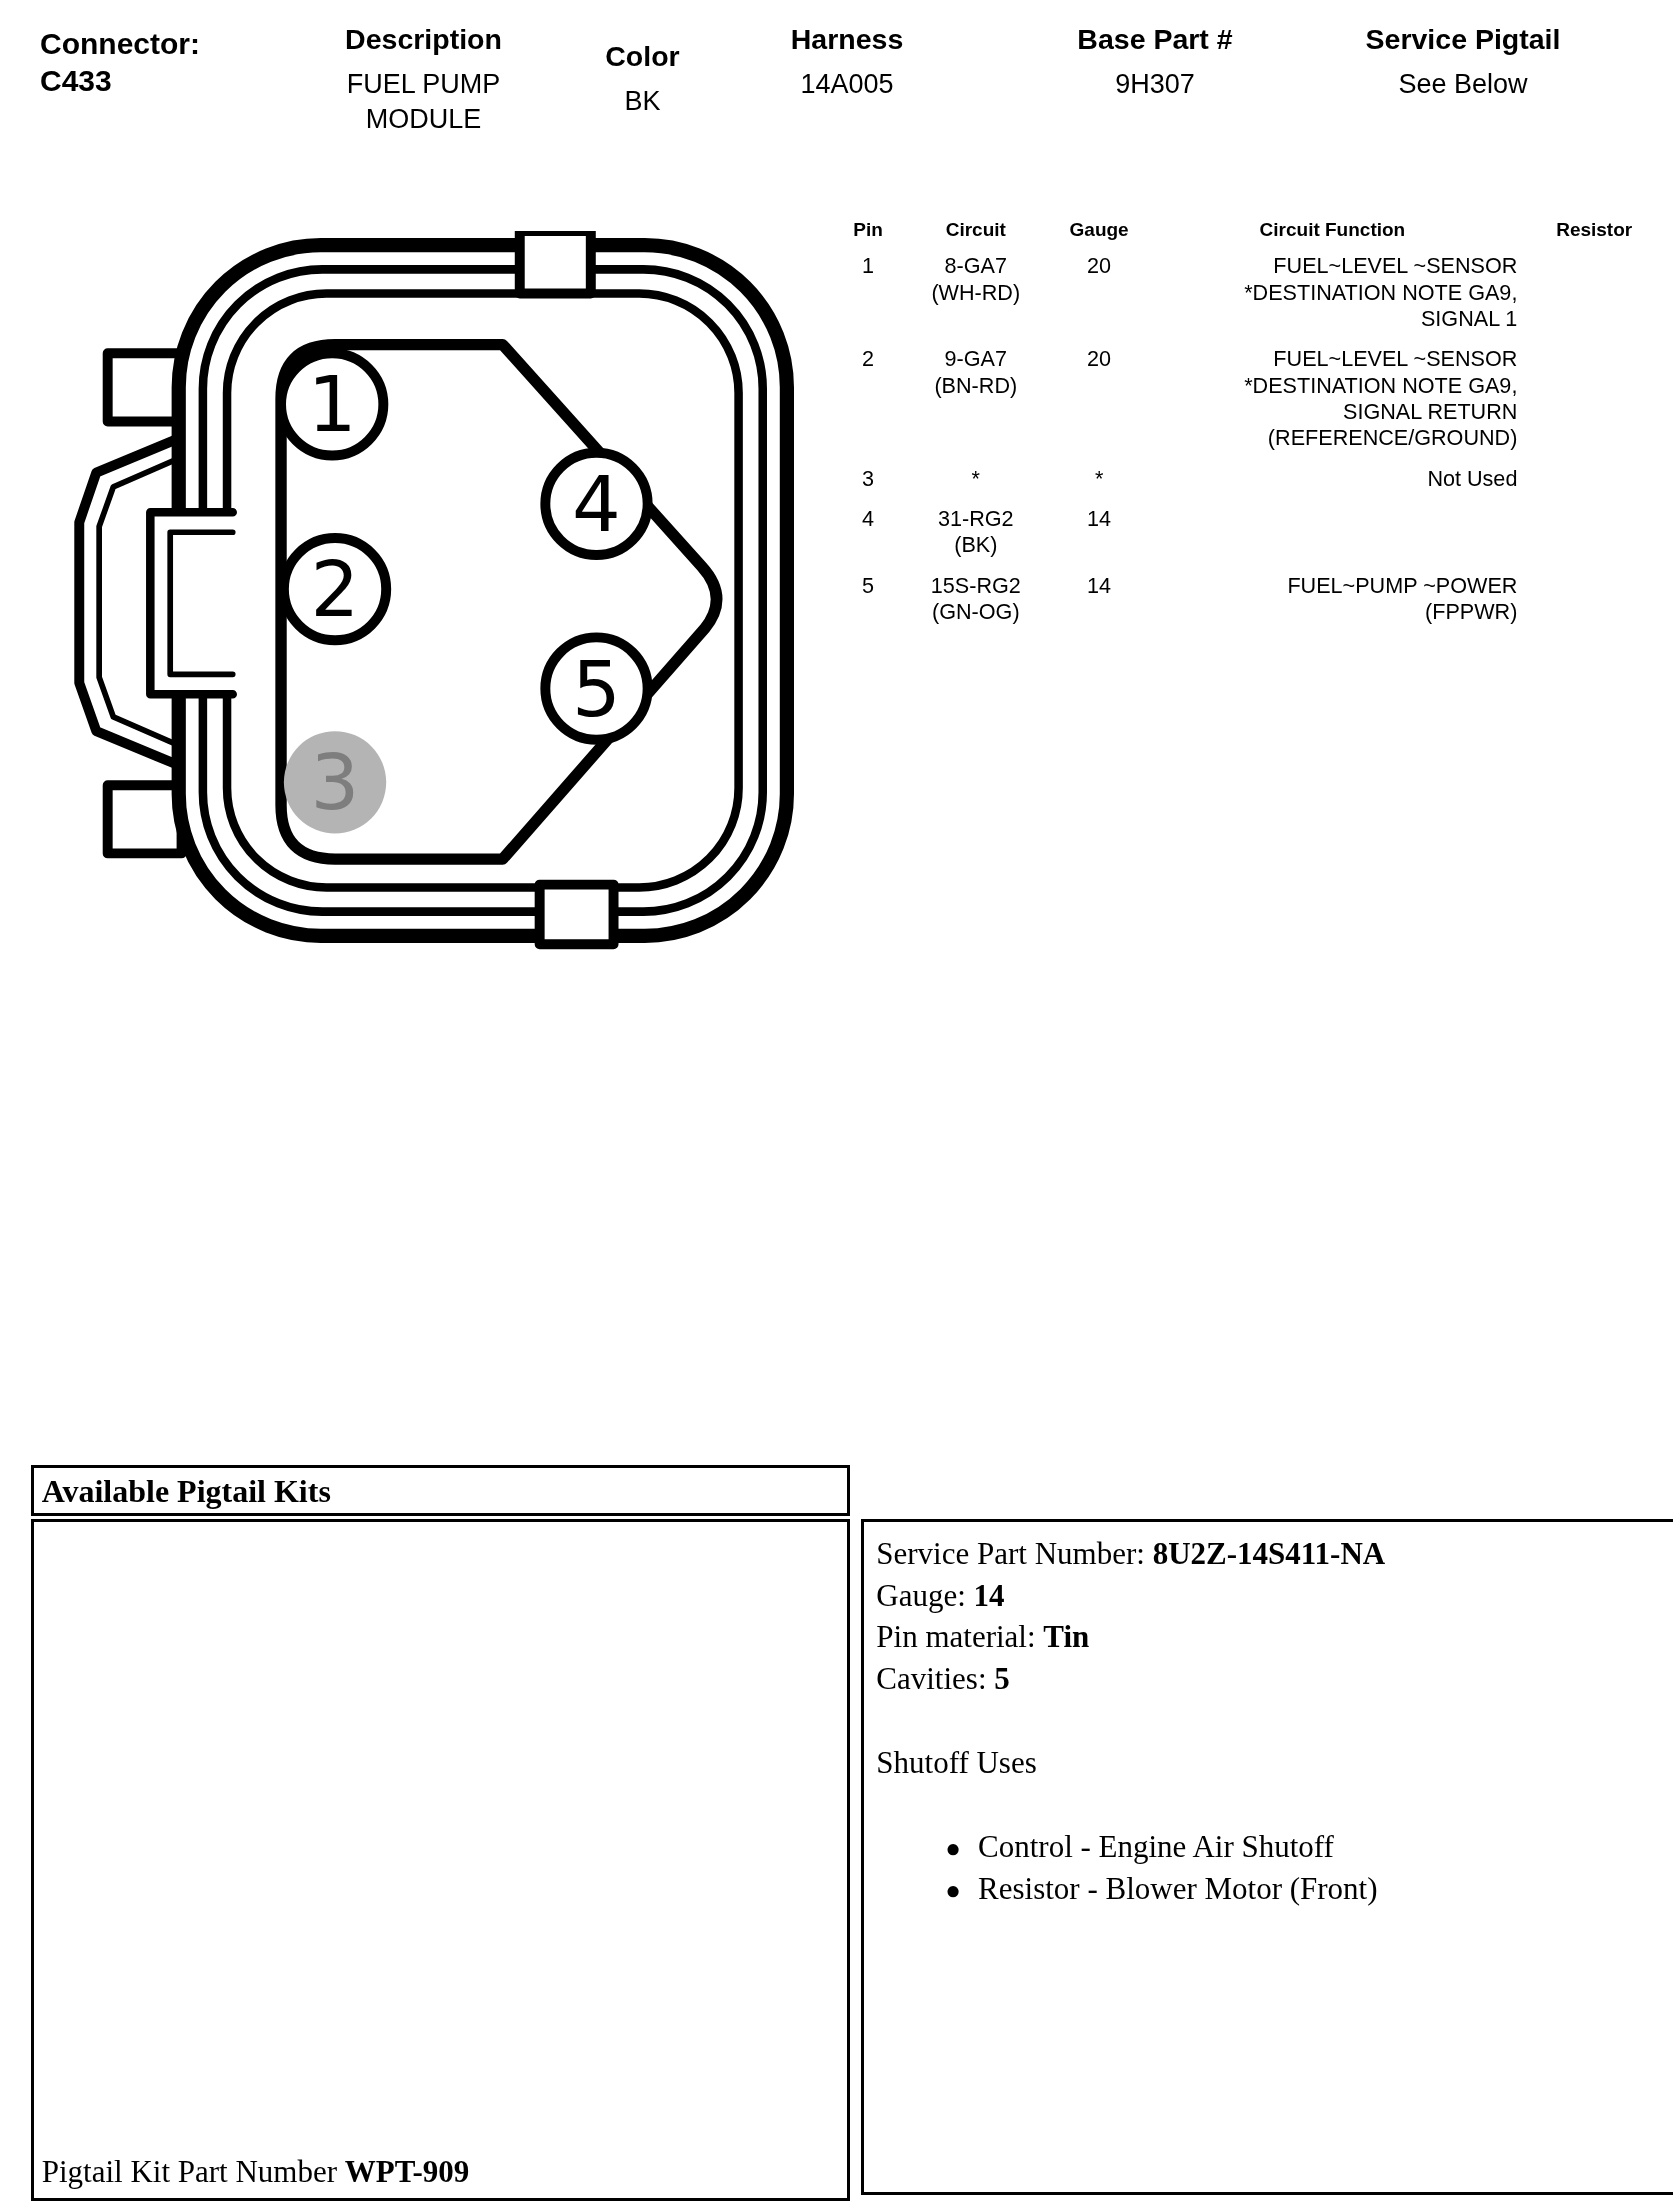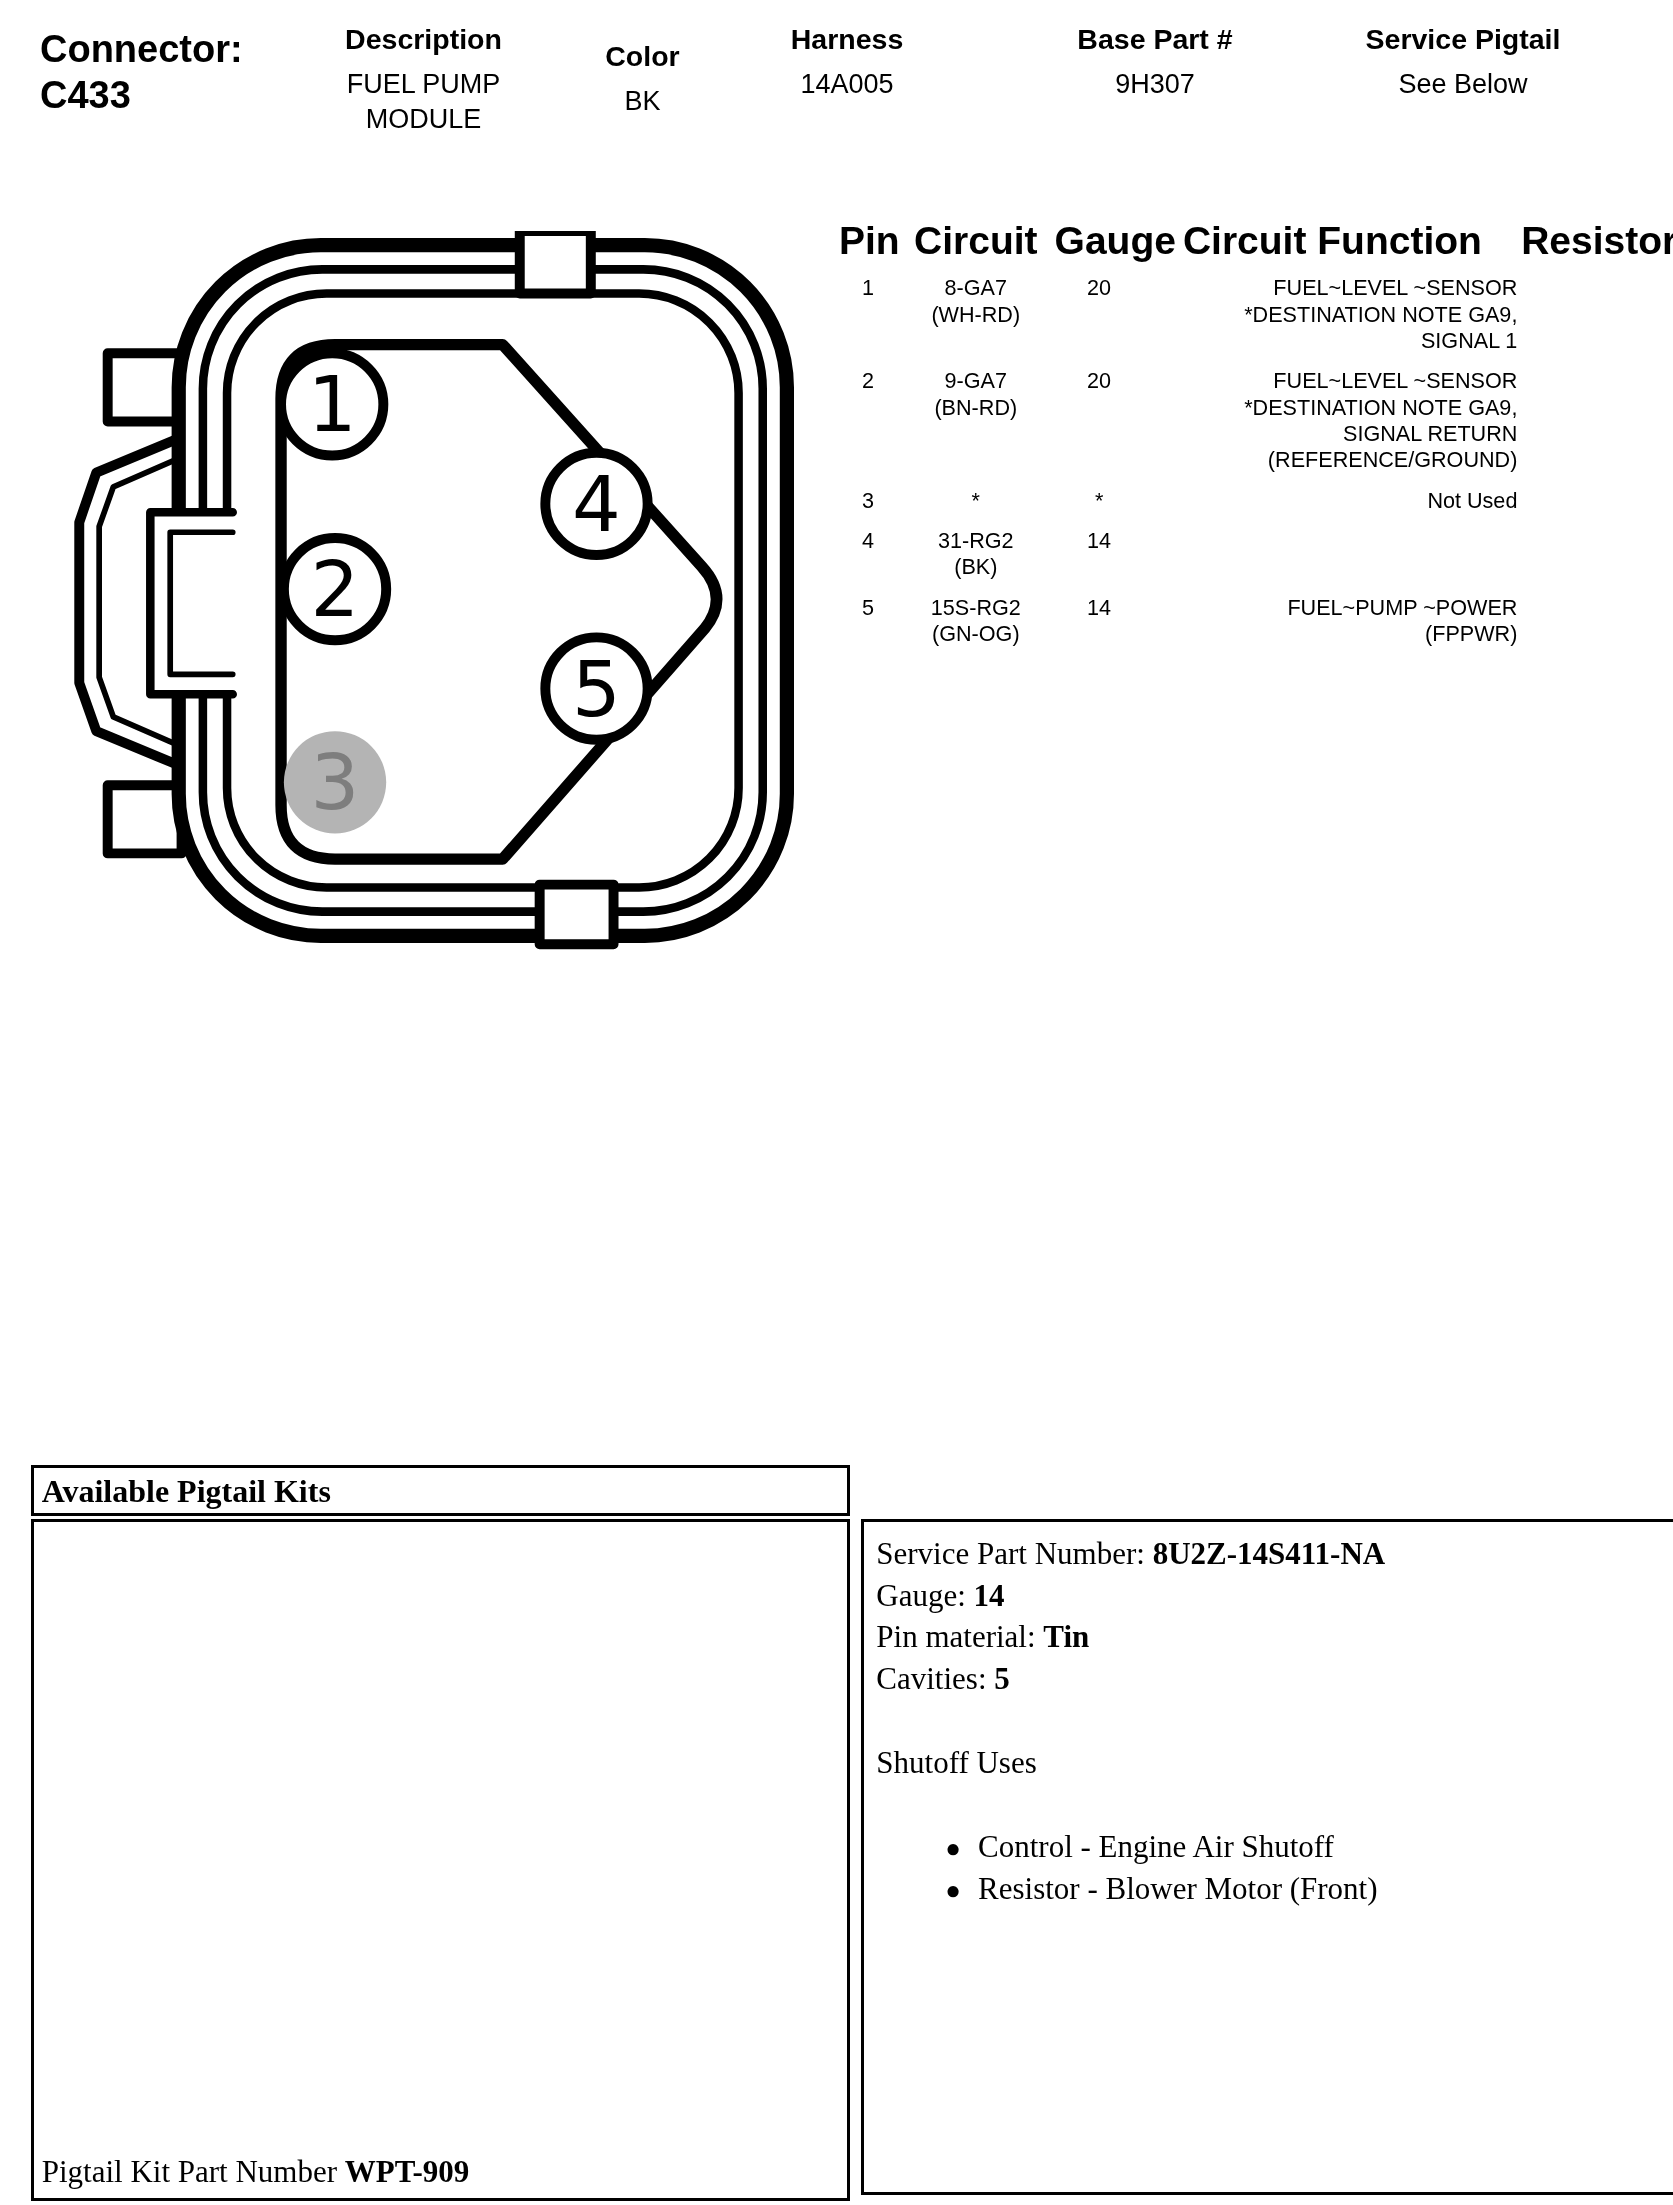--- a/index.html
+++ b/index.html
@@ -9,42 +9,42 @@
     height: 2205px;
     background: #ffffff;
     font-family: "Liberation Sans", sans-serif;
     color: #000;
     overflow: hidden;
   }
 
   
   .connector-title {
     position: absolute; left: 40px; top: 26px;
-    font-size: 38px; font-weight: bold; line-height: 1.22;
+    font-size: 30px; font-weight: bold; line-height: 1.22;
   }
   .hfield { position: absolute; top: 23px; text-align: center; }
   .hfield .flabel { font-size: 28.5px; font-weight: bold; margin-bottom: 10.8px; }
   .hfield .fvalue { font-size: 27px; white-space: pre-line; line-height: 1.3; }
   .hf-desc   { left: 304px;  width: 239px; }
   .hf-color  { left: 581px;  width: 123px; top: 40px; }
   .hf-harn   { left: 770px; width: 154px; }
   .hf-base   { left: 1059px; width: 192px; }
   .hf-serv   { left: 1355px; width: 216px; }
 
   
   .diagram-wrap { position: absolute; left: 65px; top: 231px; }
 
   
   .pin-table { position: absolute; left: 839px; top: 219px; width: 816px; }
   .pin-hrow, .pin-row {
     display: grid;
     grid-template-columns: 58px 150px 89px 370px 146px;
     column-gap: 3.8px;
   }
-  .pin-hrow { font-size: 39px; font-weight: bold; margin-bottom: 12.3px; }
+  .pin-hrow { font-size: 19px; font-weight: bold; margin-bottom: 12.3px; }
   .pin-hrow > div { text-align: center; }
   .pin-row { font-size: 21.6px; line-height: 1.22; margin-bottom: 14px; }
   .c-pin    { text-align: center; }
   .c-circuit{ text-align: center; white-space: pre-line; }
   .c-gauge  { text-align: center; }
   .c-func   { text-align: right; white-space: pre-line; }
   .c-qual   { text-align: center; }
 
   
   .serif { font-family: "Liberation Serif", serif; }

